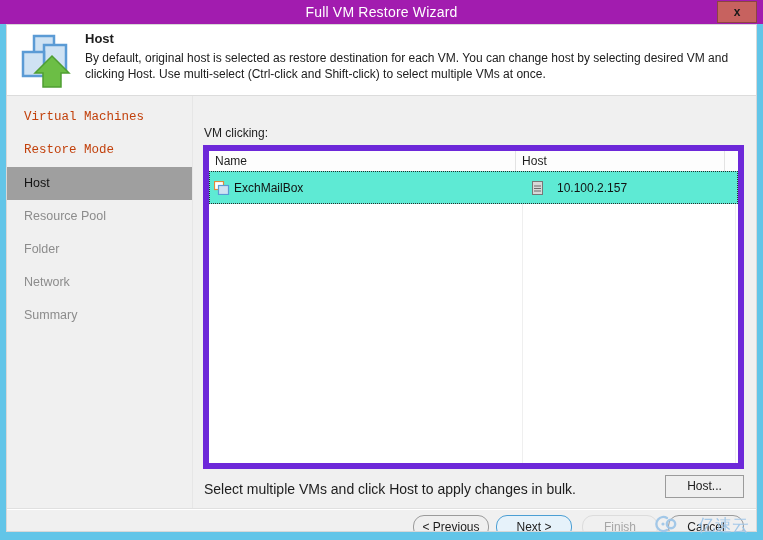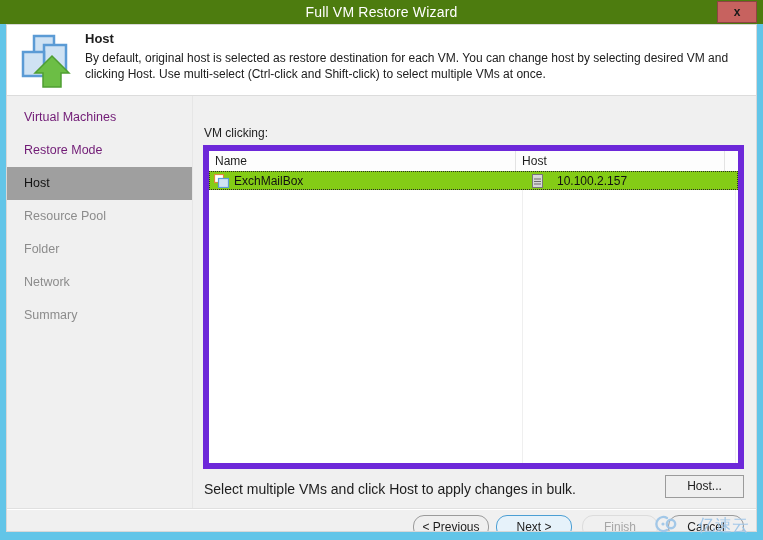--- a/index.html
+++ b/index.html
@@ -19,21 +19,21 @@
     background: #62c5e8;
     overflow: hidden;
     box-sizing: border-box;
   }
 
   
   .titlebar {
     position: absolute;
     left: 0; top: 0;
     width: 763px; height: 24px;
-    background: #4d7c0f;
+    background: #a21caf;
   }
   .titlebar-text {
     position: absolute;
     left: 0; top: 0;
     width: 763px;
     line-height: 24px;
     text-align: center;
     font-size: 14px;
     color: #ffffff;
     letter-spacing: .2px;
@@ -106,21 +106,21 @@
   .nav-item {
     position: relative;
     height: 33px;
     line-height: 33px;
     padding-left: 17px;
     font-size: 12.5px;
     color: #8c8c8c;
     cursor: pointer;
     box-sizing: border-box;
   }
-  .nav-item.done { color: #701a75; }
+  .nav-item.done { color: #c2410c; font-family: Liberation Mono, monospace; }
   .nav-item.active {
     background: #9f9f9f;
     color: #111111;
     width: 185px;
   }
   .nav-spacer { height: 5px; }
 
   
   .content {
     position: absolute;
@@ -183,22 +183,22 @@
     top: 0; bottom: 0;
     width: 1px;
     background: #efefef;
   }
   .col-sep.s1 { left: 313px; }
   .col-sep.s2 { left: 526px; }
 
   .lv-row {
     position: relative;
     display: flex;
-    height: 19px;
-    background: #84cc16;
+    height: 33px;
+    background: #5eead4;
     border: 1px dotted #2a2a2a;
     box-sizing: border-box;
     align-items: center;
     cursor: pointer;
   }
   .lv-cell {
     height: 17px;
     display: flex;
     align-items: center;
     font-size: 12px;

